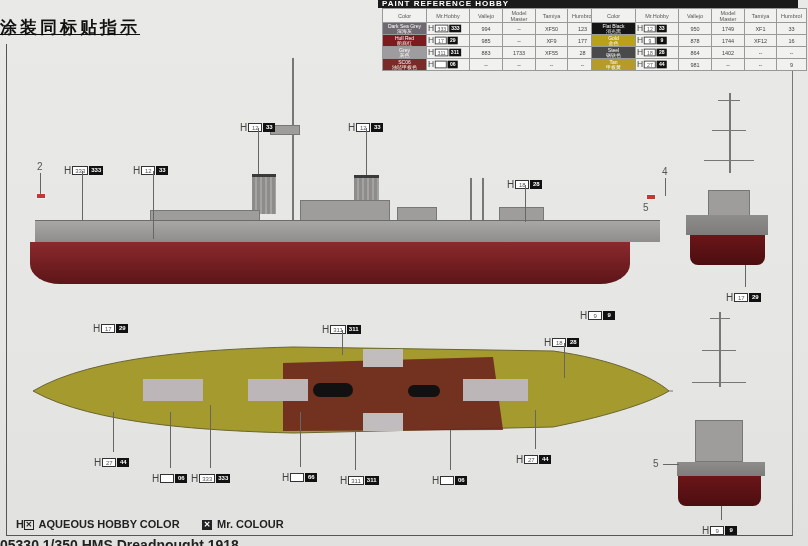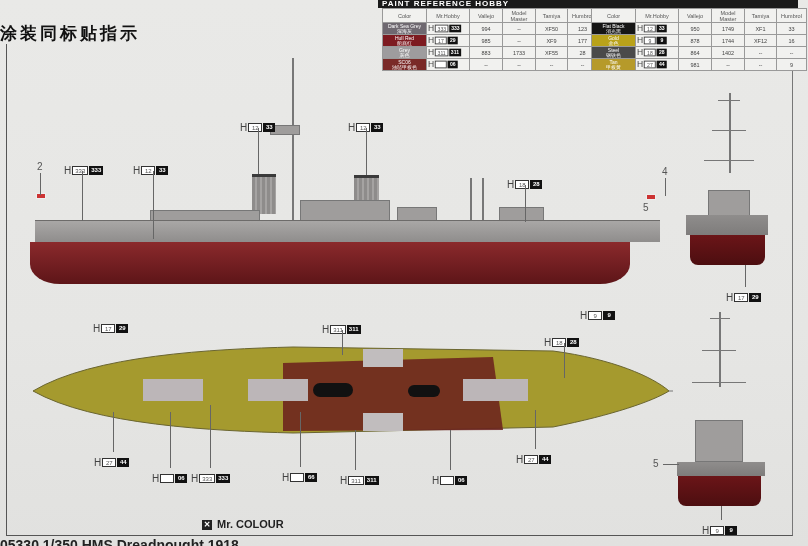--- a/index.html
+++ b/index.html
@@ -1,19 +1,19 @@
 <!DOCTYPE html>
 <html><head>
 <meta charset="utf-8">
 <style>
   * { box-sizing: border-box; margin: 0; padding: 0; }
   body { width: 808px; height: 546px; overflow: hidden; background: #e4e4e2; font-family: "Liberation Sans", sans-serif; position: relative; }
   .sheet { position: absolute; left: 0; top: 0; width: 808px; height: 546px; background: linear-gradient(180deg, #e9e9e7 0%, #e6e6e4 60%, #e1e1df 100%); }
   .frame { position: absolute; left: 6px; top: 44px; width: 787px; height: 492px; border-left: 1px solid #555; border-bottom: 1px solid #555; border-right: 1px solid #777; }
-  .title-cn { position: absolute; left: 0; top: 22px; font-size: 17px; letter-spacing: 3px; color: #111; font-weight: bold; }
+  .title-cn { position: absolute; left: 0; top: 16px; font-size: 17px; letter-spacing: 3px; color: #111; font-weight: bold; text-decoration: underline; }
   .title-en { position: absolute; left: 2px; top: 29px; font-size: 17px; color: #111; font-weight: bold; }
 
   
   .paint-head { position: absolute; left: 378px; top: 0; width: 420px; height: 8px; background: #1a1a1a; }
   .paint-title { position: absolute; left: 382px; top: -1px; font-size: 8px; font-weight: bold; color: #fff; letter-spacing: 1px; }
   .ptable { position: absolute; top: 8px; border-collapse: collapse; background: #f1f1ef; font-size: 5.5px; color: #444; }
   .ptable td, .ptable th { border: 1px solid #999; height: 11px; text-align: center; font-weight: normal; padding: 0 1px; }
   .ptable th { height: 14px; color: #555; }
   .ptable .sw { width: 44px; color: #fff; font-size: 5px; line-height: 5px; }
   .ptable .mh { width: 43px; text-align: left; }
@@ -369,19 +369,23 @@
   </div>
   <div class="num" style="left:653px;top:458px;">5</div>
   <div style="position:absolute;left:663px;top:464px;width:16px;height:1px;background:#666;"></div>
   <div class="leader" style="left:721px;top:506px;height:14px;"></div>
   <div class="label" style="left:702px;top:520px;"><span class="hcode">
         <span class="h">H</span>
         <span class="a">9</span>
         <span class="m">9</span>
       </span></div>
 
+  <div class="legend" style="left:16px;">
+    <span>H</span><span class="box">✕</span>
+    <span>AQUEOUS HOBBY COLOR</span>
+  </div>
   <div class="legend" style="left:202px;">
     <span class="box boxdark">✕</span>
     <span>Mr. COLOUR</span>
   </div>
 
   <div class="footer">05330  1/350  HMS Dreadnought 1918</div>
 </div>
 
 </body></html>

